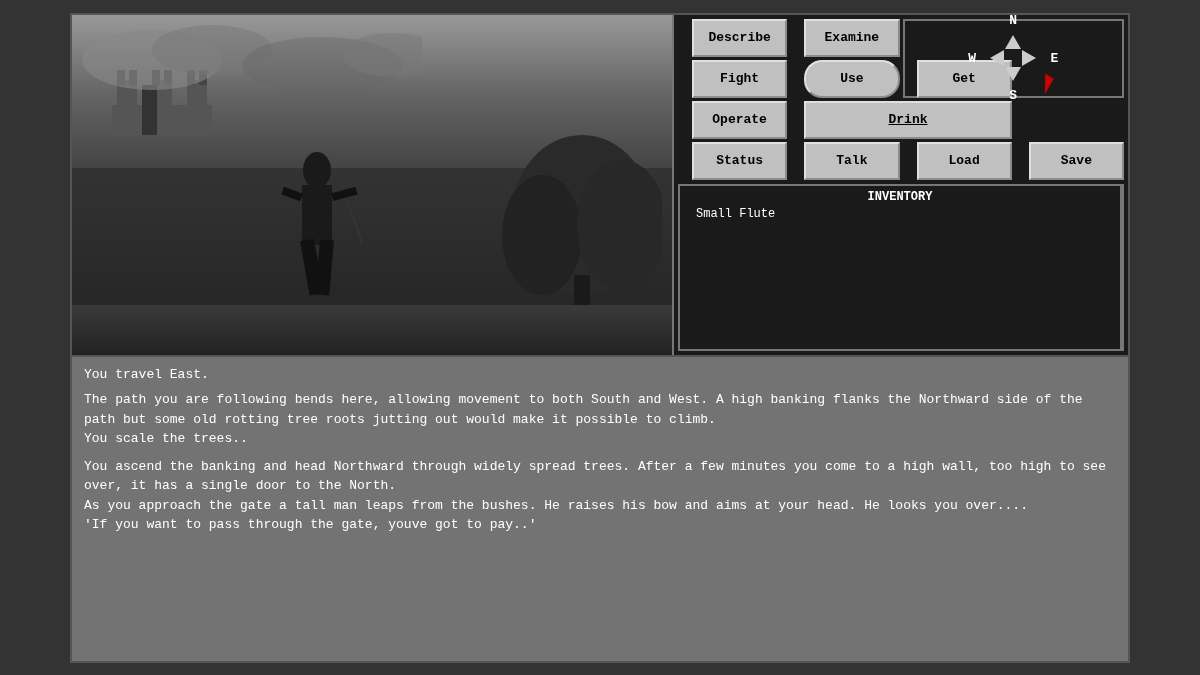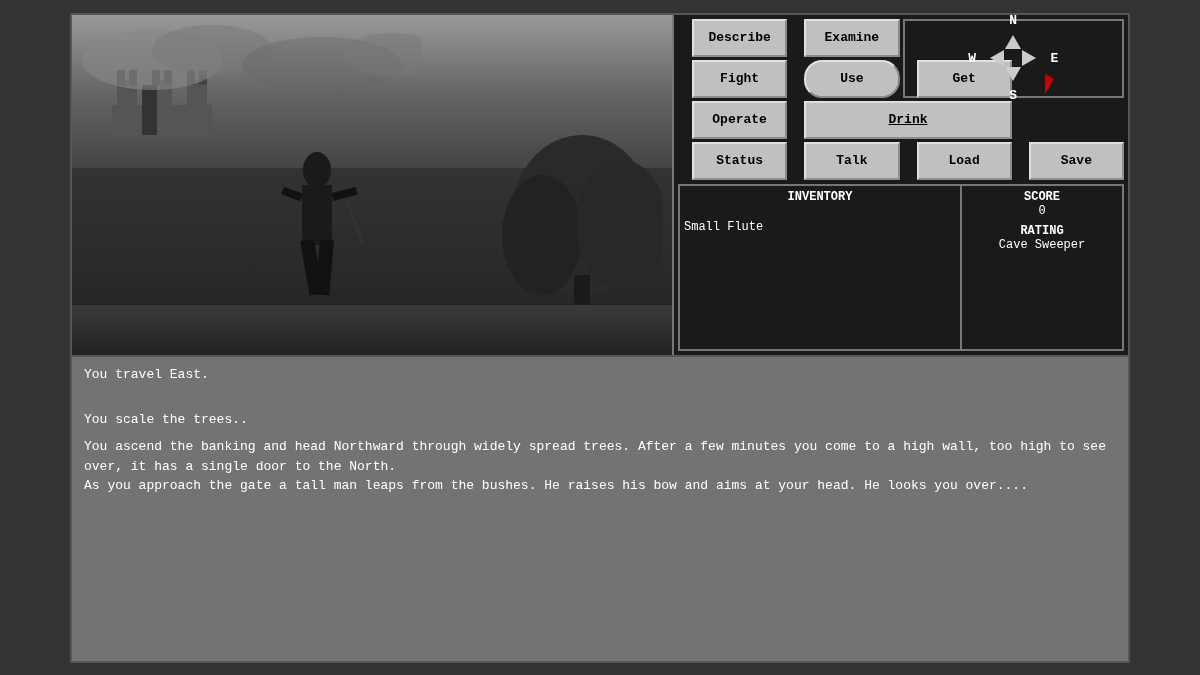--- a/index.html
+++ b/index.html
@@ -158,26 +158,27 @@
       border-right: 2px solid #777;
       padding: 4px;
       background: #1a1a1a;
     }
     #inventory-panel .panel-title {
       color: #fff;
       font-size: 12px;
       font-weight: bold;
       text-align: center;
       font-family: 'Courier New', monospace;
-      margin-bottom: 16px;
+      margin-bottom: 3px;
     }
     #inventory-panel .item {
       color: #fff;
       font-size: 12px;
       font-family: 'Courier New', monospace;
+      margin-left: 12px;
     }
     #score-rating-panel {
       width: 160px;
       padding: 4px;
       background: #1a1a1a;
       display: flex;
       flex-direction: column;
       align-items: center;
     }
     #score-rating-panel .score-title {
@@ -327,34 +328,29 @@
         <button class="action-btn btn-talk">Talk</button>
         <button class="action-btn btn-load">Load</button>
         <button class="action-btn btn-save">Save</button>
       </div>
 
       <div id="inventory-score">
         <div id="inventory-panel">
           <div class="panel-title">INVENTORY</div>
           <div class="item">Small Flute</div>
         </div>
-        <div id="score-rating-panel">
-          <div class="score-title">SCORE</div>
-          <div class="score-value">0</div>
-          <div class="rating-title">RATING</div>
-          <div class="rating-value">Cave Sweeper</div>
-        </div>
       </div>
     </div>
   </div>
 
   <div id="text-area">
     <div class="travel-line">You travel East.</div>
     <p>
-      <br>
+      <span>The path you are following bends here, allowing movement to both South and West. A high banking flanks the Northward side of the path but some old rotting tree roots jutting out would make it possible to climb.</span><br>
       <span>You scale the trees..</span>
     </p>
     <p>
       <span>You ascend the banking and head Northward through widely spread trees. After a few minutes you come to a high wall, too high to see over, it has a single door to the North.</span><br>
       <span>As you approach the gate a tall man leaps from the bushes. He raises his bow and aims at your head. He looks you over....</span><br>
+      <span>'If you want to pass through the gate, youve got to pay..'</span>
     </p>
   </div>
 </div>
 
 </body></html>

